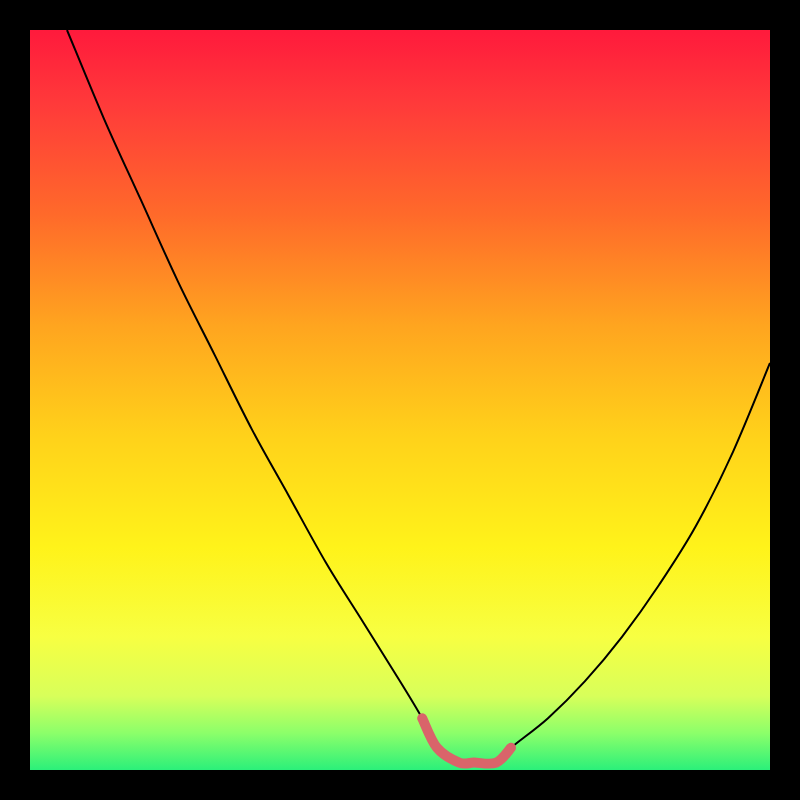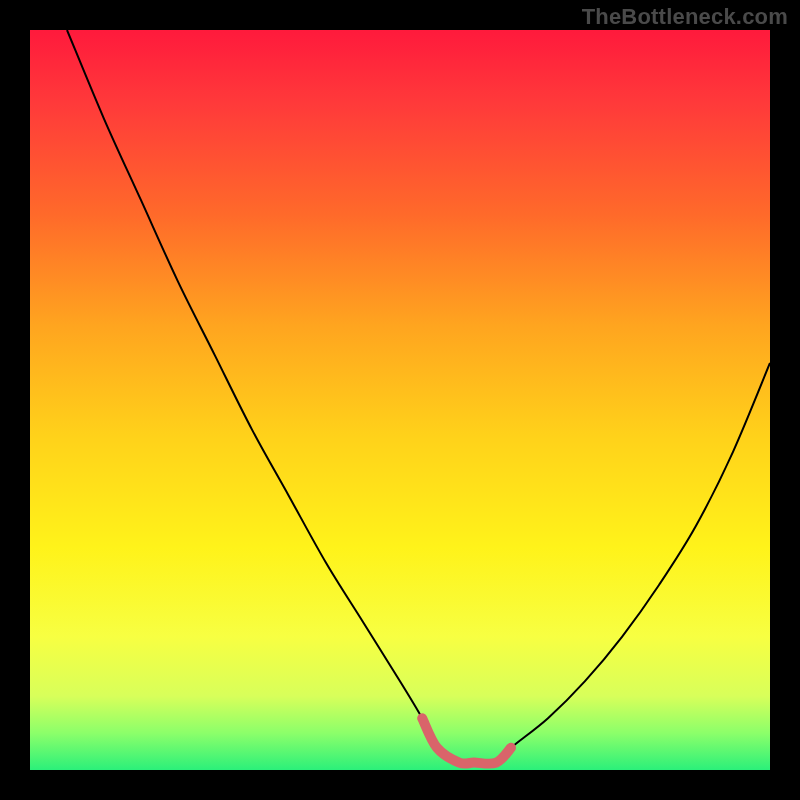--- a/index.html
+++ b/index.html
@@ -53,21 +53,20 @@
     left: 0;
     width: 740px;
     height: 740px;
   }
 </style>
 </head>
 <body>
 
 <div class="frame">
 
-  <div class="watermark">TheBottleneck.com</div>
 
   <div class="plot">
     <svg class="curve" viewBox="0 0 740 740" preserveAspectRatio="none">
       <path d="M 37.0 0.0 C 43.2 14.8, 61.7 60.4, 74.0 88.8 C 86.3 117.2, 98.7 143.1, 111.0 170.2 C 123.3 197.3, 135.7 225.7, 148.0 251.6 C 160.3 277.5, 172.7 300.9, 185.0 325.6 C 197.3 350.3, 209.7 376.2, 222.0 399.6 C 234.3 423.0, 246.7 444.0, 259.0 466.2 C 271.3 488.4, 283.7 511.8, 296.0 532.8 C 308.3 553.8, 320.7 572.3, 333.0 592.0 C 345.3 611.7, 360.1 635.2, 370.0 651.2 C 379.9 667.2, 386.0 677.1, 392.2 688.2 C 398.4 699.3, 400.8 710.4, 407.0 717.8 C 413.2 725.2, 423.0 730.1, 429.2 732.6 C 435.4 735.1, 437.8 732.6, 444.0 732.6 C 450.2 732.6, 460.0 735.1, 466.2 732.6 C 472.4 730.1, 472.4 725.2, 481.0 717.8 C 489.6 710.4, 505.7 699.3, 518.0 688.2 C 530.3 677.1, 542.7 664.8, 555.0 651.2 C 567.3 637.6, 579.7 622.8, 592.0 606.8 C 604.3 590.8, 616.7 573.5, 629.0 555.0 C 641.3 536.5, 653.7 518.0, 666.0 495.8 C 678.3 473.6, 690.7 448.9, 703.0 421.8 C 715.3 394.7, 733.8 347.8, 740.0 333.0" fill="none" stroke="#000" stroke-width="2"></path>
       <path d="M 392.2 688.2 C 394.7 693.1, 400.8 710.4, 407.0 717.8 C 413.2 725.2, 423.0 730.1, 429.2 732.6 C 435.4 735.1, 437.8 732.6, 444.0 732.6 C 450.2 732.6, 460.0 735.1, 466.2 732.6 C 472.4 730.1, 478.5 720.3, 481.0 717.8" fill="none" stroke="#d9646a" stroke-width="10" stroke-linecap="round" stroke-linejoin="round"></path>
     </svg>
   </div>
 
 </div>
 

